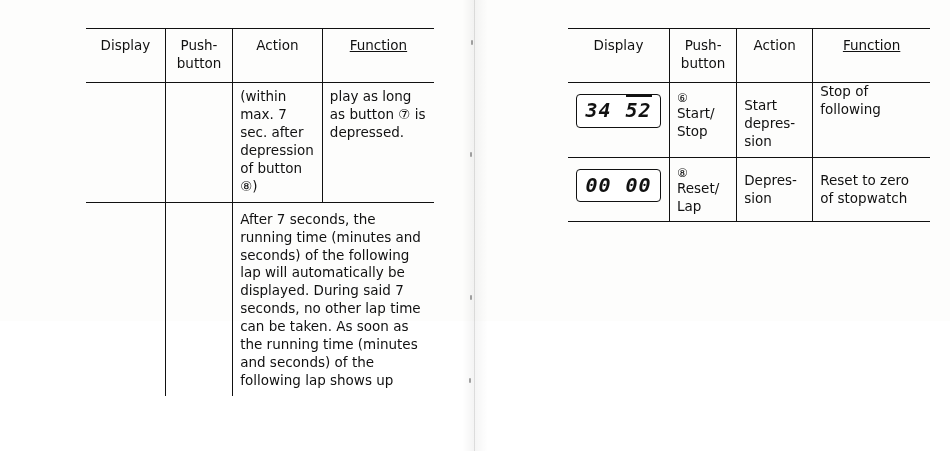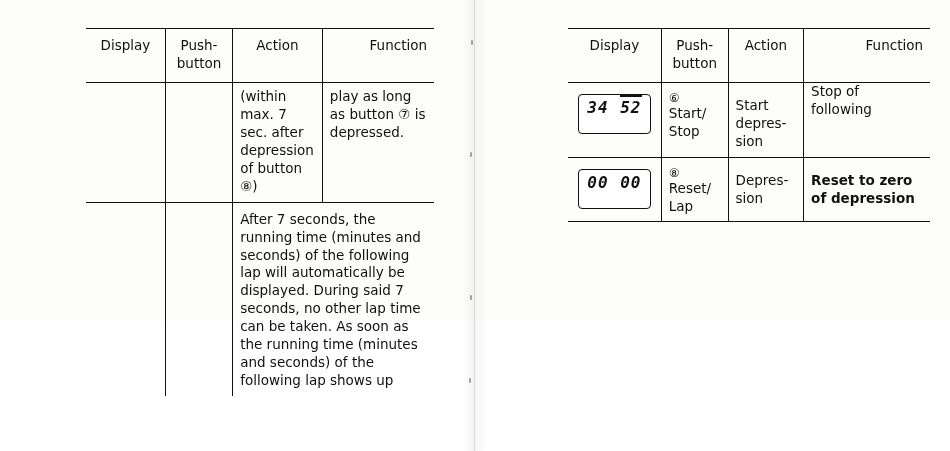--- a/index.html
+++ b/index.html
@@ -71,21 +71,22 @@
   }
   .vline {
     border-left: 1.3px solid #111;
   }
   .hdr td {
     text-align: center;
     padding-top: 8px;
     padding-bottom: 9px;
   }
   .hdr td.lefty {
-    text-align: right;
+    text-align: center;
+    text-decoration: underline;
   }
   .hdr-center {
     text-align: center;
   }
 
   
   #left-table {
     left: 86px;
     top: 28px;
     width: 348px;
@@ -99,43 +100,43 @@
   #right-table {
     left: 568px;
     top: 28px;
     width: 362px;
   }
   #right-table .c-display { width: 92px; }
   #right-table .c-push    { width: 66px; }
   #right-table .c-action  { width: 76px; }
   #right-table .c-func    { width: 128px; }
 
-  .nowrap { white-space: nowrap; font-weight: bold; }
+  .nowrap { white-space: nowrap; }
 
   
   .circnum {
     display: inline-block;
     font-size: 11.5px;
     line-height: 1;
     vertical-align: 1px;
   }
 
   
   .lcd-wrap {
     display: flex;
     justify-content: center;
     padding-top: 6px;
     padding-bottom: 2px;
   }
   .lcd {
     border: 1.4px solid #111;
     border-radius: 4px;
-    padding: 2px 8px 15px 8px;
+    padding: 2px 8px 3px 8px;
     font-family: "DejaVu Sans Mono", monospace;
-    font-size: 16px;
+    font-size: 20px;
     letter-spacing: 1px;
     font-style: italic;
     font-weight: bold;
     color: #111;
     background: #fff;
     white-space: nowrap;
   }
   .lcd .sep {
     letter-spacing: 0;
     padding: 0 1px;
@@ -247,19 +248,19 @@
         <span class="num circnum">⑧</span>
         <span>Reset/</span><br>
         <span>Lap</span>
       </td>
       <td class="c-action vline" style="padding-top:14px;">
         <span>Depres-</span><br>
         <span>sion</span>
       </td>
       <td class="c-func vline" style="padding-top:14px;">
         <span class="nowrap">Reset to zero</span><br>
-        <span class="nowrap">of depression</span>
+        <span class="nowrap">of stopwatch</span>
       </td>
     </tr>
   </tbody>
     </table>
 
 </div>
 
 </body></html>

